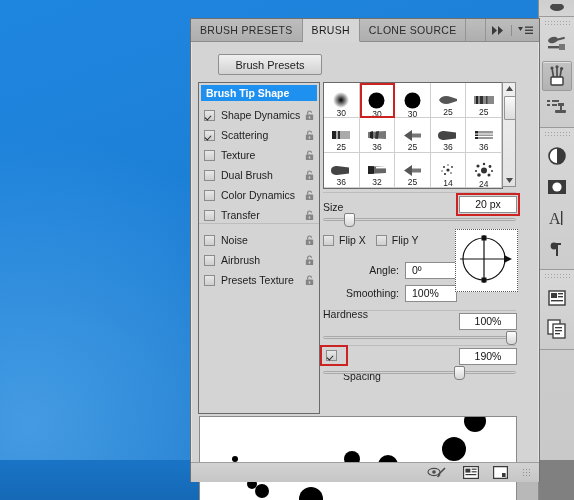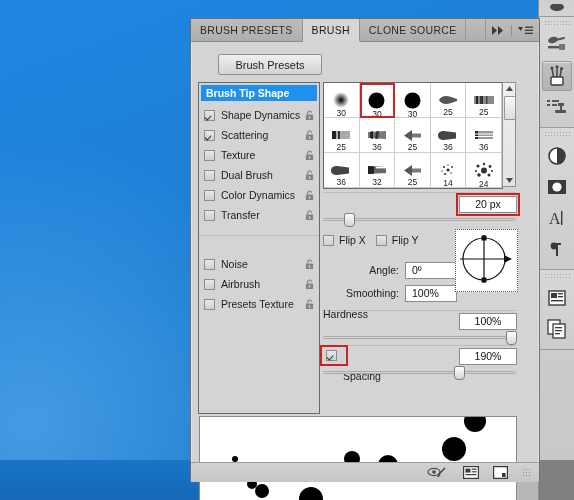--- a/index.html
+++ b/index.html
@@ -116,21 +116,21 @@
   }
   .list-head{
     height:16px;line-height:16px;margin:2px 2px 0 2px;
     background:#1e90ef;color:#fff;font-size:10.5px;font-weight:bold;
     padding-left:5px;
   }
   .list-row{
     height:20px;display:flex;align-items:flex-end;
     padding:0 4px 0 5px;font-size:10.5px;color:#1c1c1c;
   }
-  .list-row.sep{border-top:1px solid #bdbdbd;margin-top:14px;padding-top:15px;height:19px;}
+  .list-row.sep{border-top:1px solid #bdbdbd;margin-top:2px;padding-top:3px;height:19px;}
   .cb{
     width:9px;height:9px;margin-right:6px;flex:0 0 auto;
     background:linear-gradient(180deg,#e8e8e8,#cfcfcf);
     border:1px solid #8c8c8c;
     position:relative;
   }
   .cb.on::after{
     content:"";position:absolute;left:1px;top:3px;
     width:3px;height:5px;border:solid #222;border-width:0 1.4px 1.4px 0;
     transform:rotate(42deg);
@@ -613,20 +613,23 @@
         <div class="sc-thumb"></div>
         <div class="sc-arrow" style="position:absolute;bottom:0;left:0;right:0;">
           <svg width="7" height="5" viewBox="0 0 7 5">
               <path d="M0 0 L7 0 L3.5 5 Z" fill="#4a4a4a"></path>
             </svg>
         </div>
       </div>
 
       <div class="hr" style="top:150px;"></div>
 
+      <div class="ctrl" style="top:155px;">
+        <span class="lbl">Size</span>
+      </div>
       <div class="val hi" style="position:absolute;left:268px;top:154px;width:56px;">
         <span>20 px</span>
       </div>
       <div class="slider" style="left:132px;top:171px;width:193px;">
         <div class="track"></div>
         <div class="thumb" id="size-thumb" style="left: 13%;"></div>
       </div>
 
       <div style="position:absolute;left:132px;top:192px;display:flex;gap:10px;">
         <div class="chk-inline">

